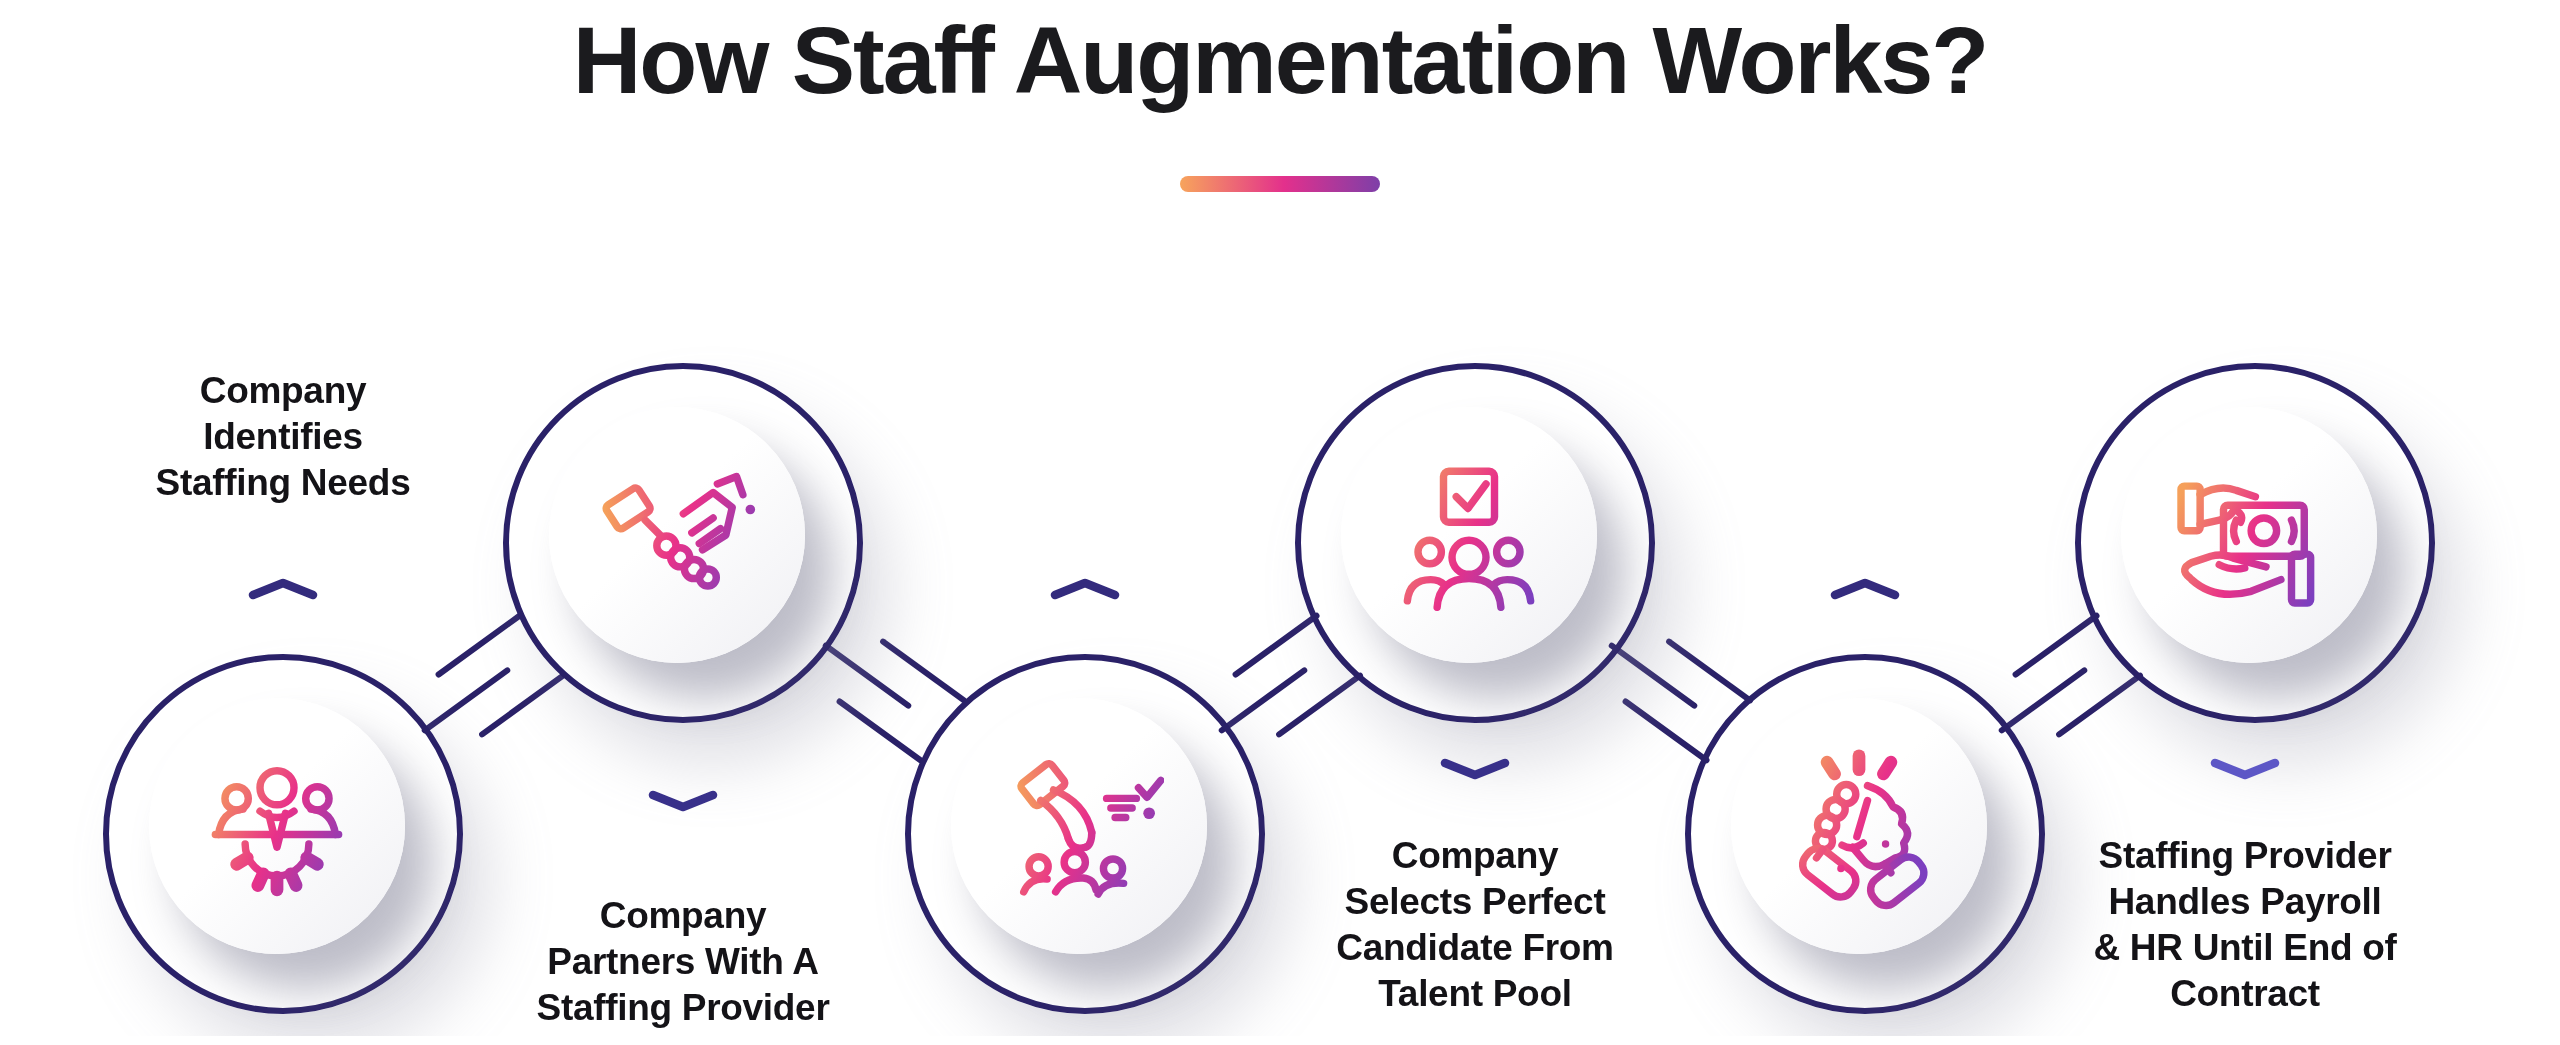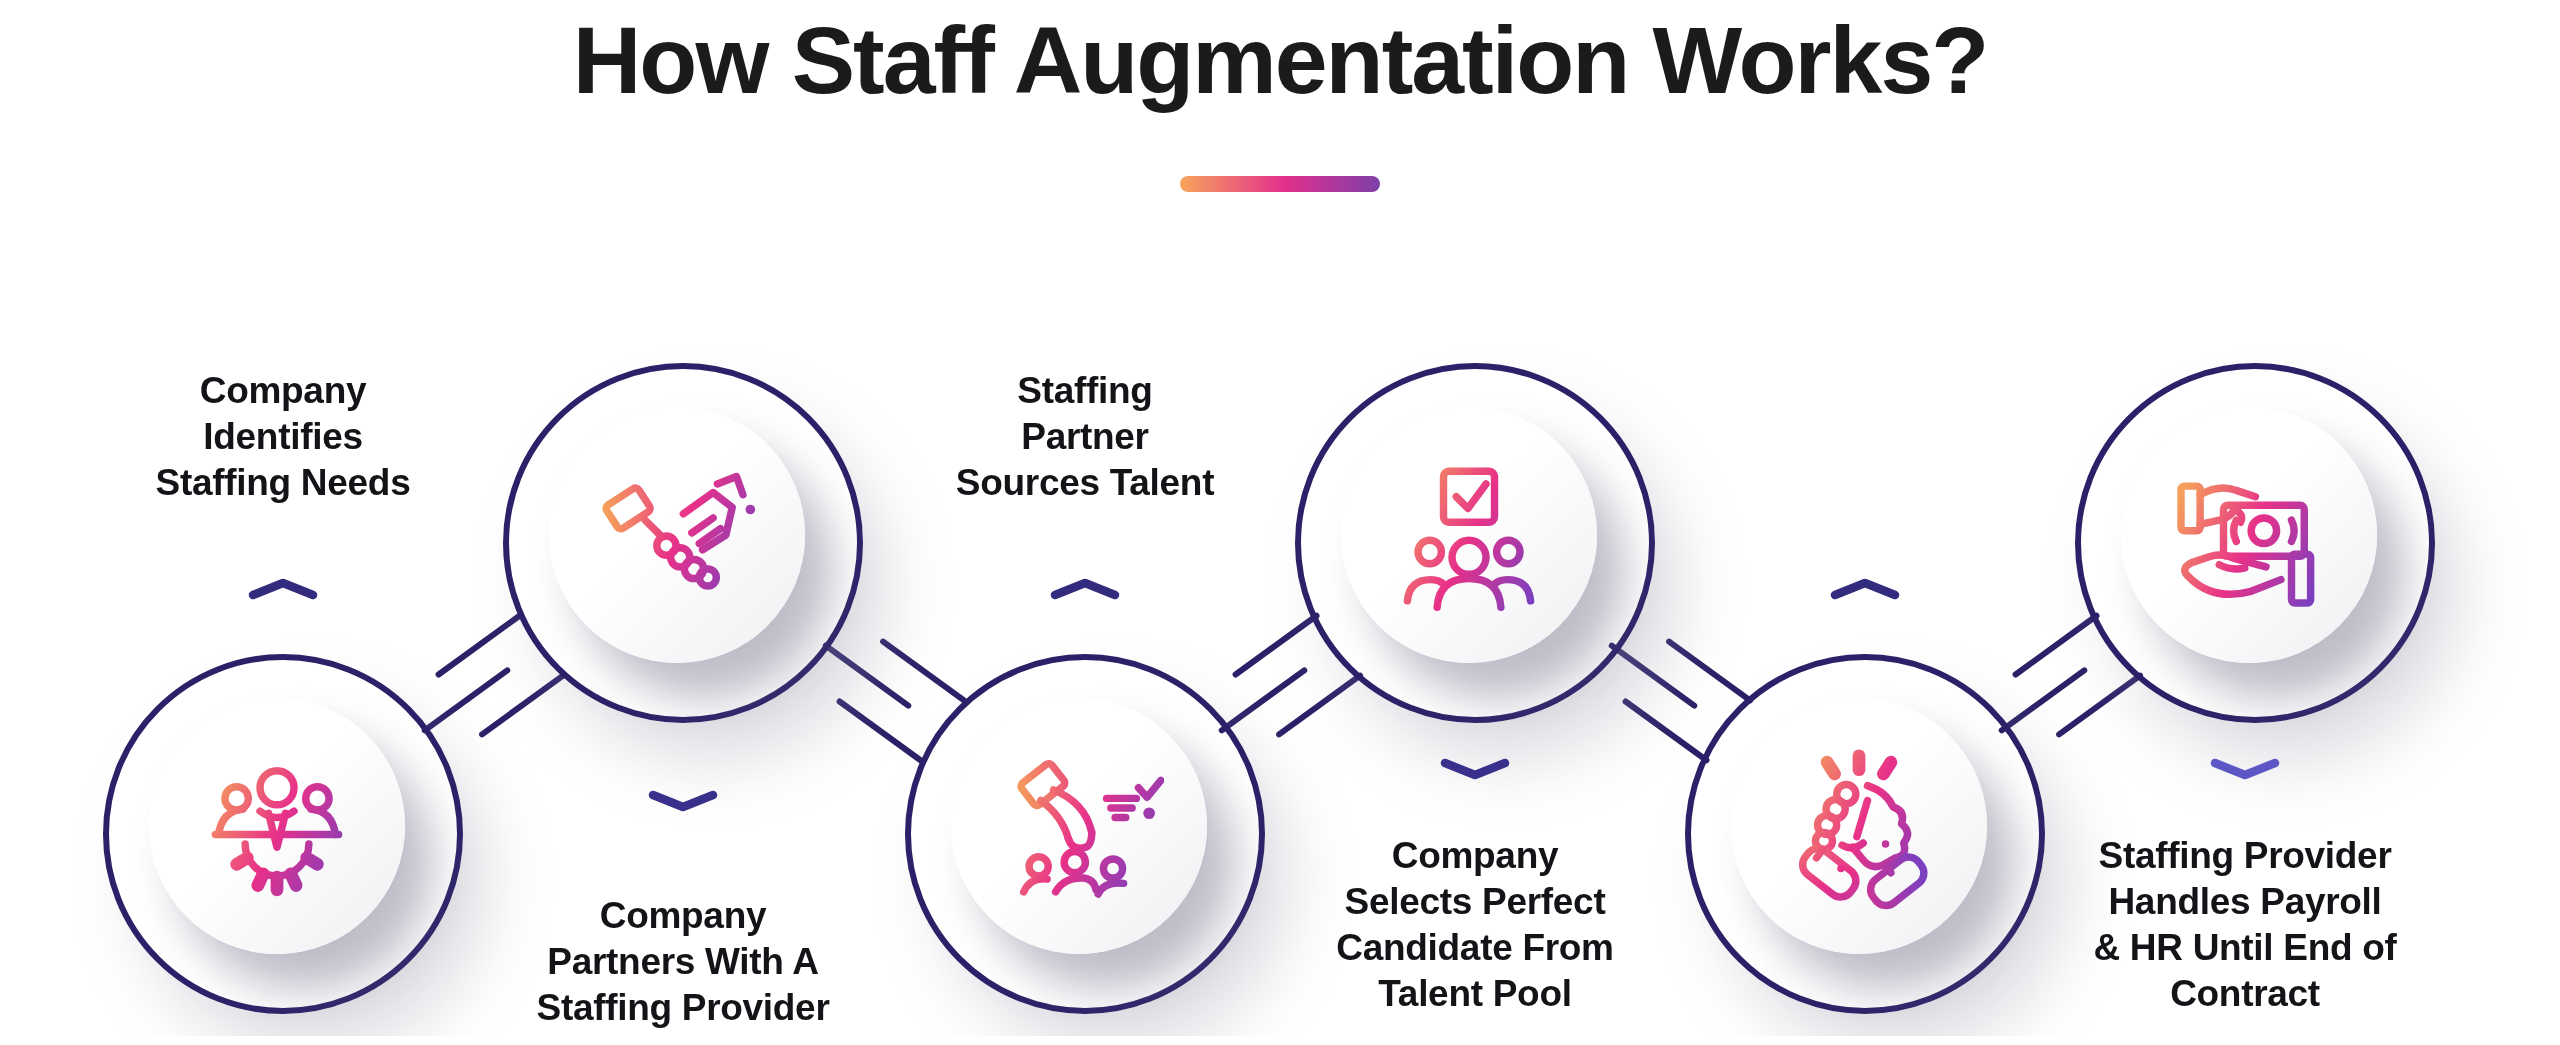--- a/index.html
+++ b/index.html
@@ -131,23 +131,20 @@
       </svg>
     </div>
   </div>
   <svg class="chev" style="left:648px;top:790px;" width="70" height="22" viewBox="0 0 70 22">
     <polyline points="5,5 35,17 65,5" fill="none" stroke="#38308A" stroke-width="8.5" stroke-linecap="round" stroke-linejoin="round"></polyline>
   </svg>
   <div class="step-label" style="left:683px;top:893px;">Company
 Partners With A
 Staffing Provider</div>
 
-  <div class="step-label" style="left:1085px;top:368px;">Staffing
-Partner
-Sources Talent</div>
   <svg class="chev" style="left:1050px;top:578px;" width="70" height="22" viewBox="0 0 70 22">
     <polyline points="5,17 35,5 65,17" fill="none" stroke="#332B7D" stroke-width="8.5" stroke-linecap="round" stroke-linejoin="round"></polyline>
   </svg>
   <div class="circle" style="left:905px;top:654px;">
     <div class="disc">
       <svg class="ic" width="170" height="170" viewBox="0 0 160 160">
         <rect class="st" x="28" y="28" width="36" height="26" rx="4" transform="rotate(-38 46 41)"></rect>
         <path class="st" d="M56 46 C76 54 88 68 92 86"></path>
         <path class="st" d="M44 56 C58 66 66 78 70 92"></path>
         <path class="st" d="M70 92 Q74 104 86 100"></path>

